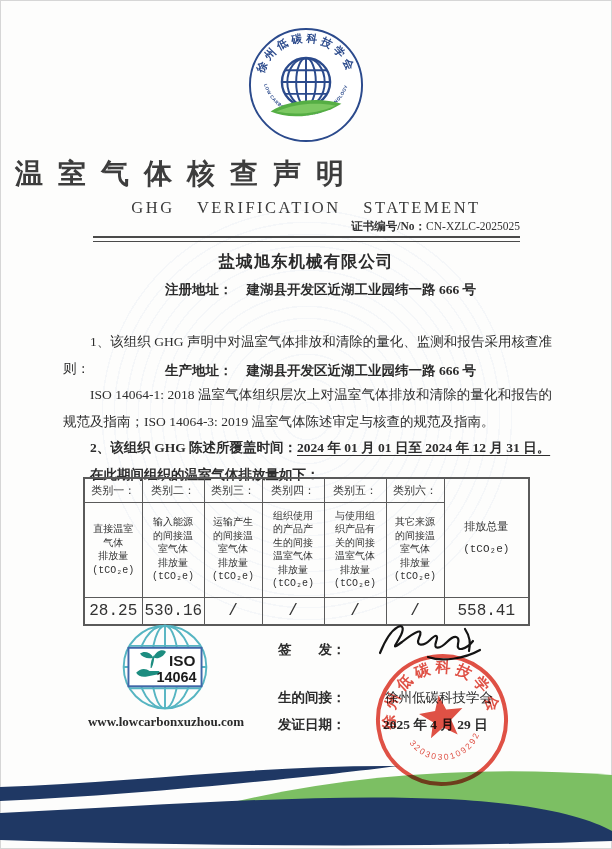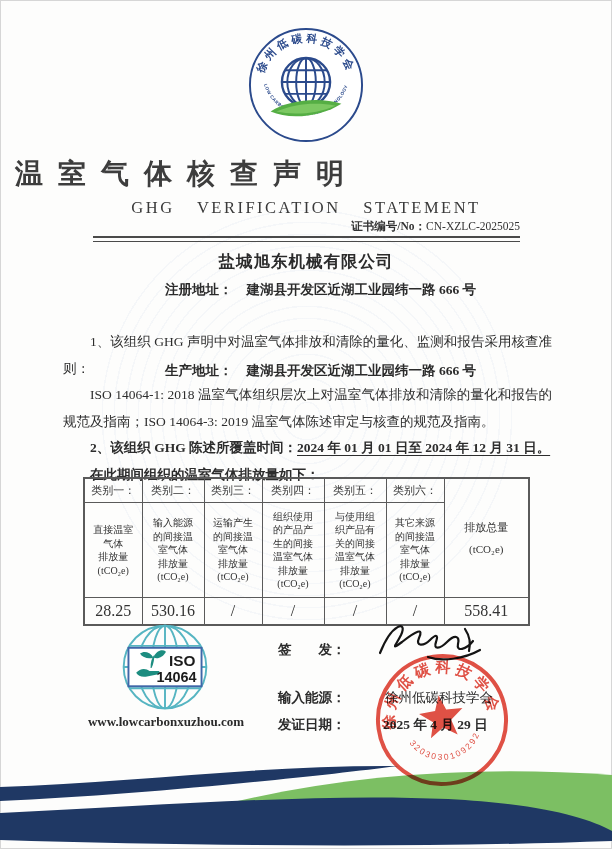--- a/index.html
+++ b/index.html
@@ -33,21 +33,21 @@
   .addr-row.r1{top:281px;} .addr-row.r2{top:314px;margin-top:48px;}
   .addr-row .lbl{margin-right:14px;}
   .body-text{position:absolute;left:63px;right:60px;top:329px;font-size:13.5px;line-height:26.5px;
     text-align:justify;color:#2d2d2d;}
   .body-text p{margin:0;text-indent:2em;}
   .para3{font-weight:700;}
   .para3 .period{text-decoration:underline;text-underline-offset:3px;}
   .para3-line2{margin:0;font-weight:700;}
   table.ghg{position:absolute;left:83px;top:477px;width:447px;border-collapse:collapse;
     border:2px solid #5a5a5a;table-layout:fixed;}
-  table.ghg td{border:1.5px solid #5a5a5a;text-align:center;vertical-align:middle;color:#333;padding:1px 2px;}
+  table.ghg td{border:1.5px solid #5a5a5a;text-align:center;vertical-align:middle;color:#333;padding:1px 2px;font-family:Liberation Mono, monospace;}
   td.cat{font-size:11px;height:21px;}
   td.desc{font-size:10px;line-height:13.5px;height:92px;white-space:pre-line;}
   td.total{font-size:11px;line-height:22px;white-space:pre-line;margin-left:38px;}
   td.val{font-size:16px;height:24px;}
   .iso-logo{position:absolute;left:112px;top:618px;width:106px;height:100px;}
   .website{position:absolute;left:78px;top:714px;width:176px;text-align:center;
     font-size:13px;font-weight:700;color:#2a2a2a;}
   .sig-label{position:absolute;left:278px;top:641px;font-size:13.5px;font-weight:700;color:#2b2b2b;}
   .signature{position:absolute;left:370px;top:615px;width:124px;height:54px;}
   .issuer-label{position:absolute;left:278px;top:689px;font-size:13.5px;font-weight:700;color:#2b2b2b;}
@@ -209,21 +209,21 @@
   </svg>
 
   <div class="website">www.lowcarbonxuzhou.com</div>
 
   <div class="sig-label">签　　发：</div>
 
   <svg class="signature" viewBox="0 0 124 54">
     <path d="M 10,38 C 22,8 38,5 31,20 C 26,30 20,36 32,27 C 46,16 54,12 49,23 C 45,32 54,31 60,25 C 65,20 69,18 66,27 C 63,35 70,34 77,27 C 85,19 90,21 88,29 C 86,37 96,35 103,26 M 58,42 C 72,47 94,44 110,35 M 95,14 C 99,20 101,28 99,36" fill="none" stroke="#141414" stroke-width="2.2" stroke-linecap="round"></path>
   </svg>
 
-  <div class="issuer-label">输入能源：</div>
+  <div class="issuer-label">生的间接：</div>
   <div class="issuer-value">徐州低碳科技学会</div>
   <div class="date-label">发证日期：</div>
   <div class="date-value">2025 年 4 月 29 日</div>
 
   <svg class="seal" viewBox="0 0 140 140">
     <defs>
       <path id="sealTop" d="M 22,70 A 48,48 0 1 1 118,70"></path>
       <path id="sealBottom" d="M 30,70 A 40,40 0 0 0 110,70"></path>
     </defs>
     <circle cx="70" cy="70" r="64" fill="none" stroke="#dd392c" stroke-width="4"></circle>

